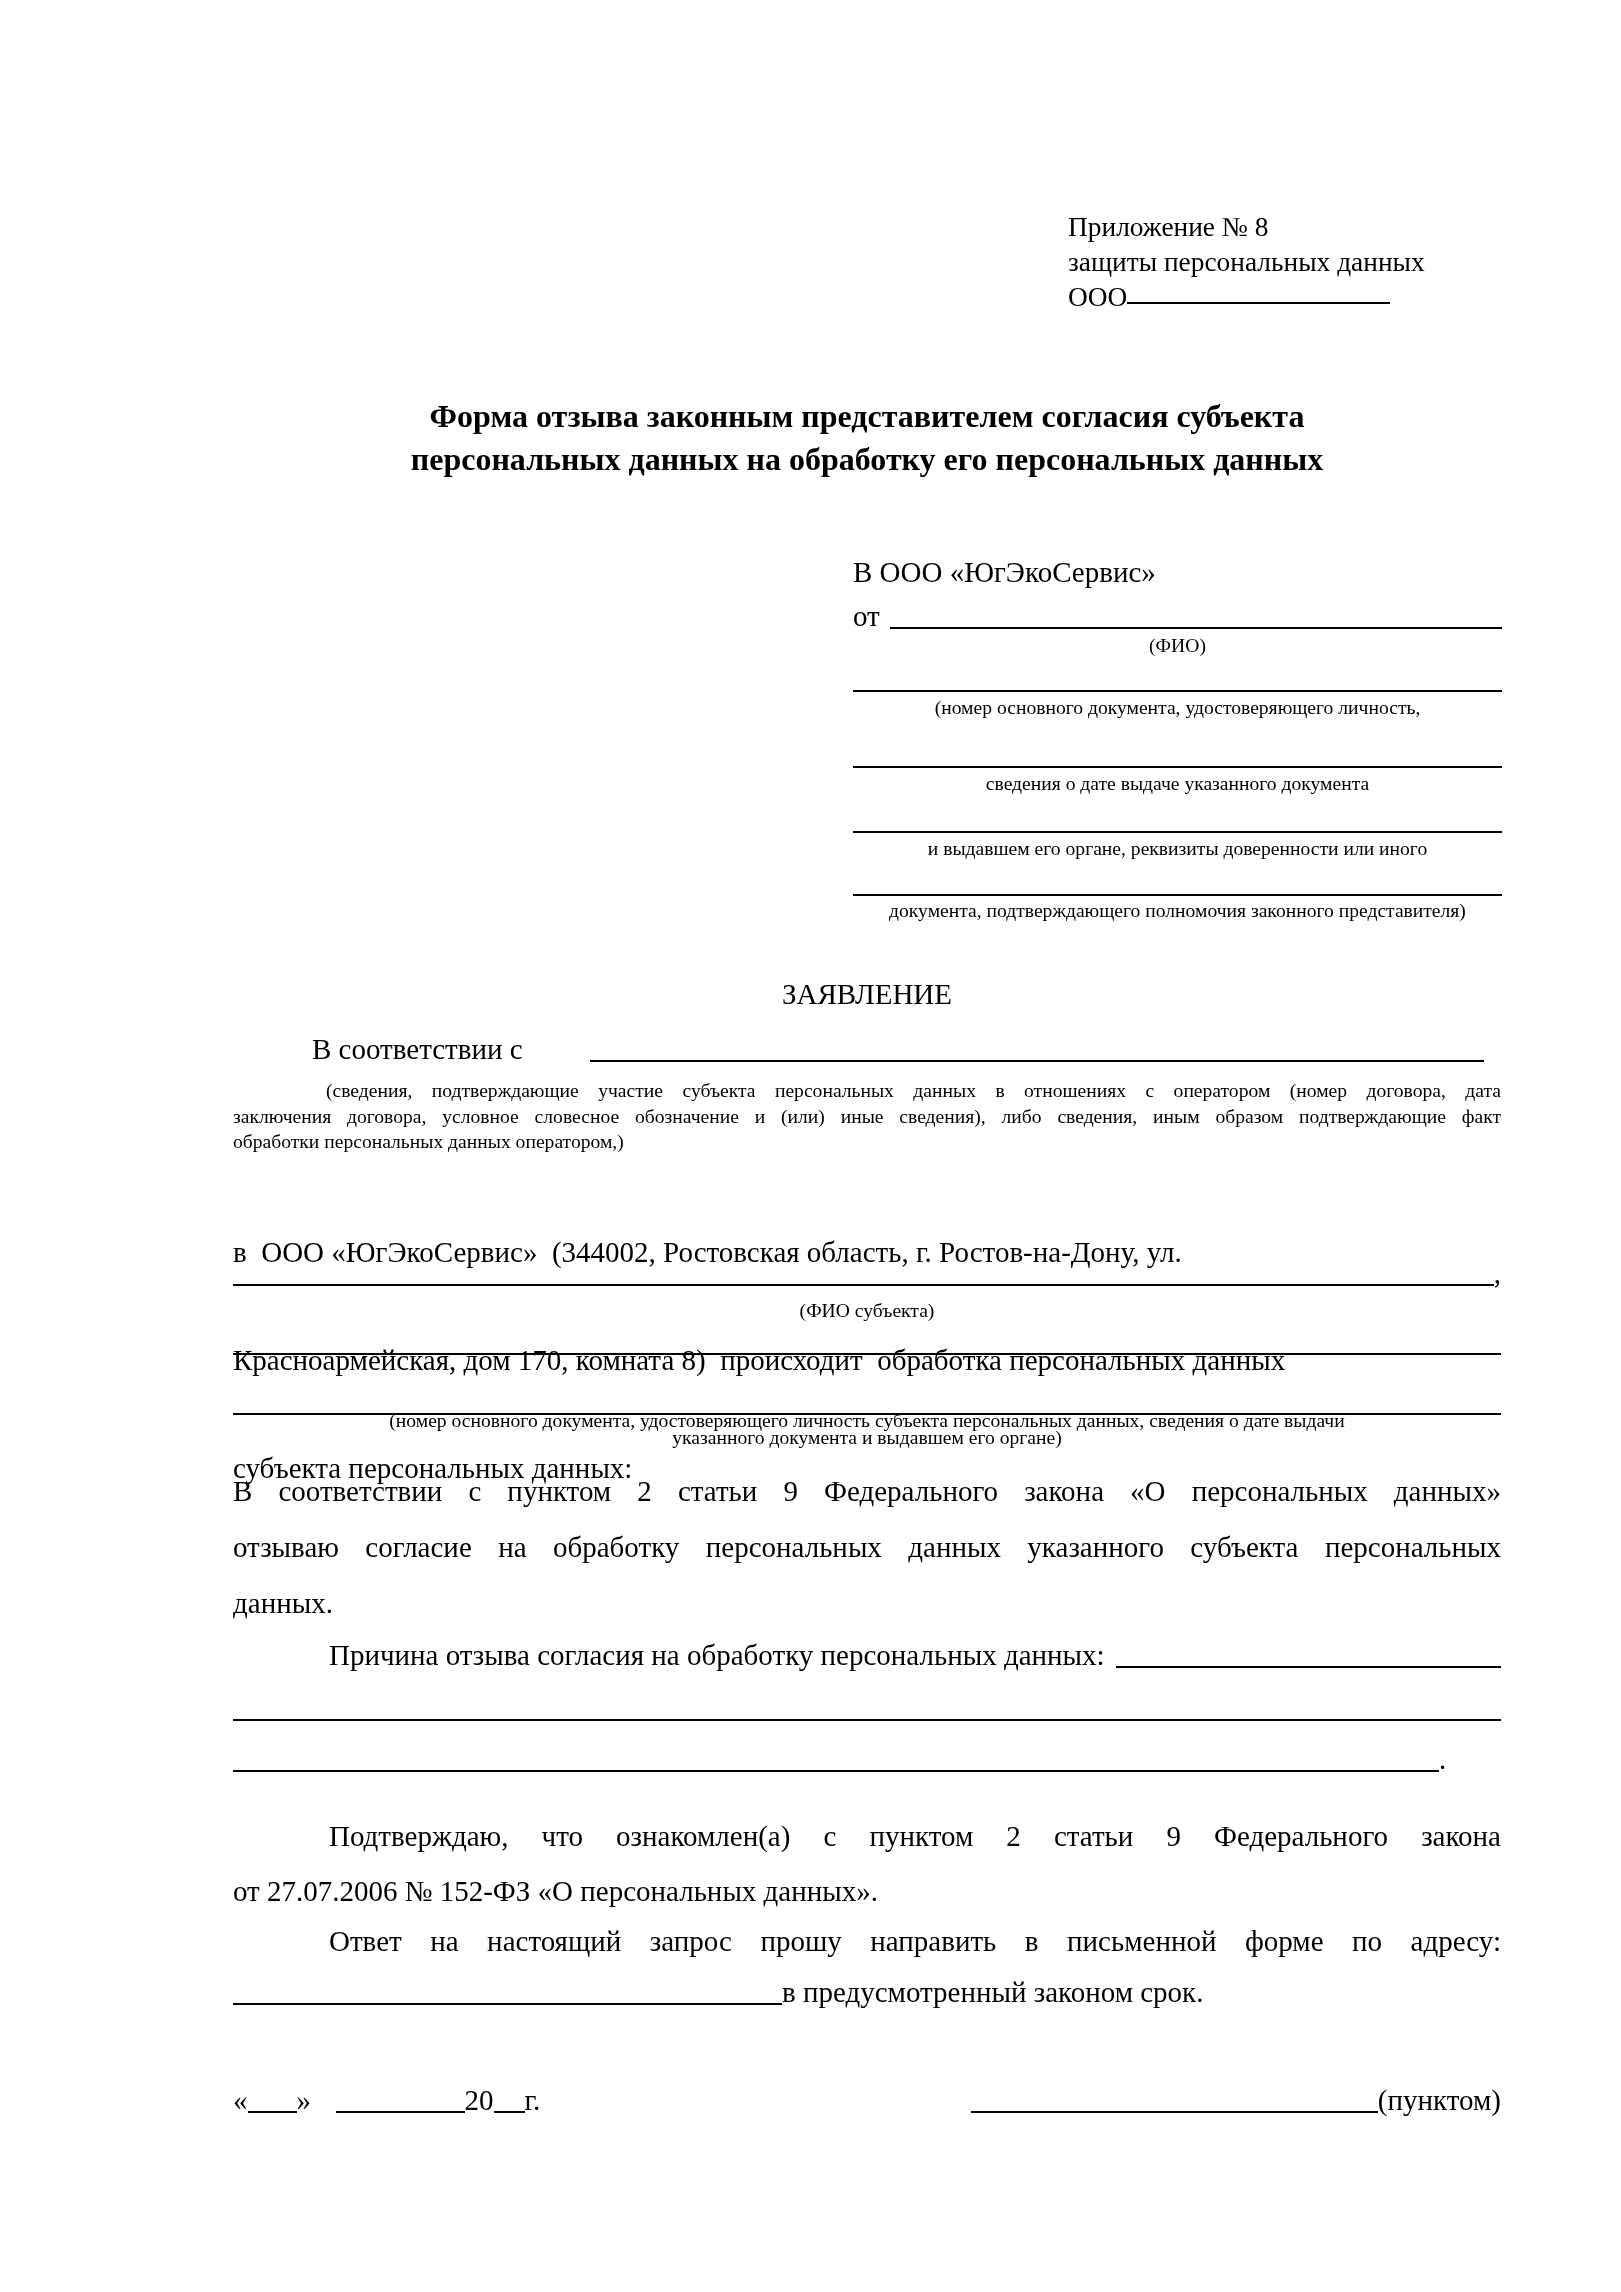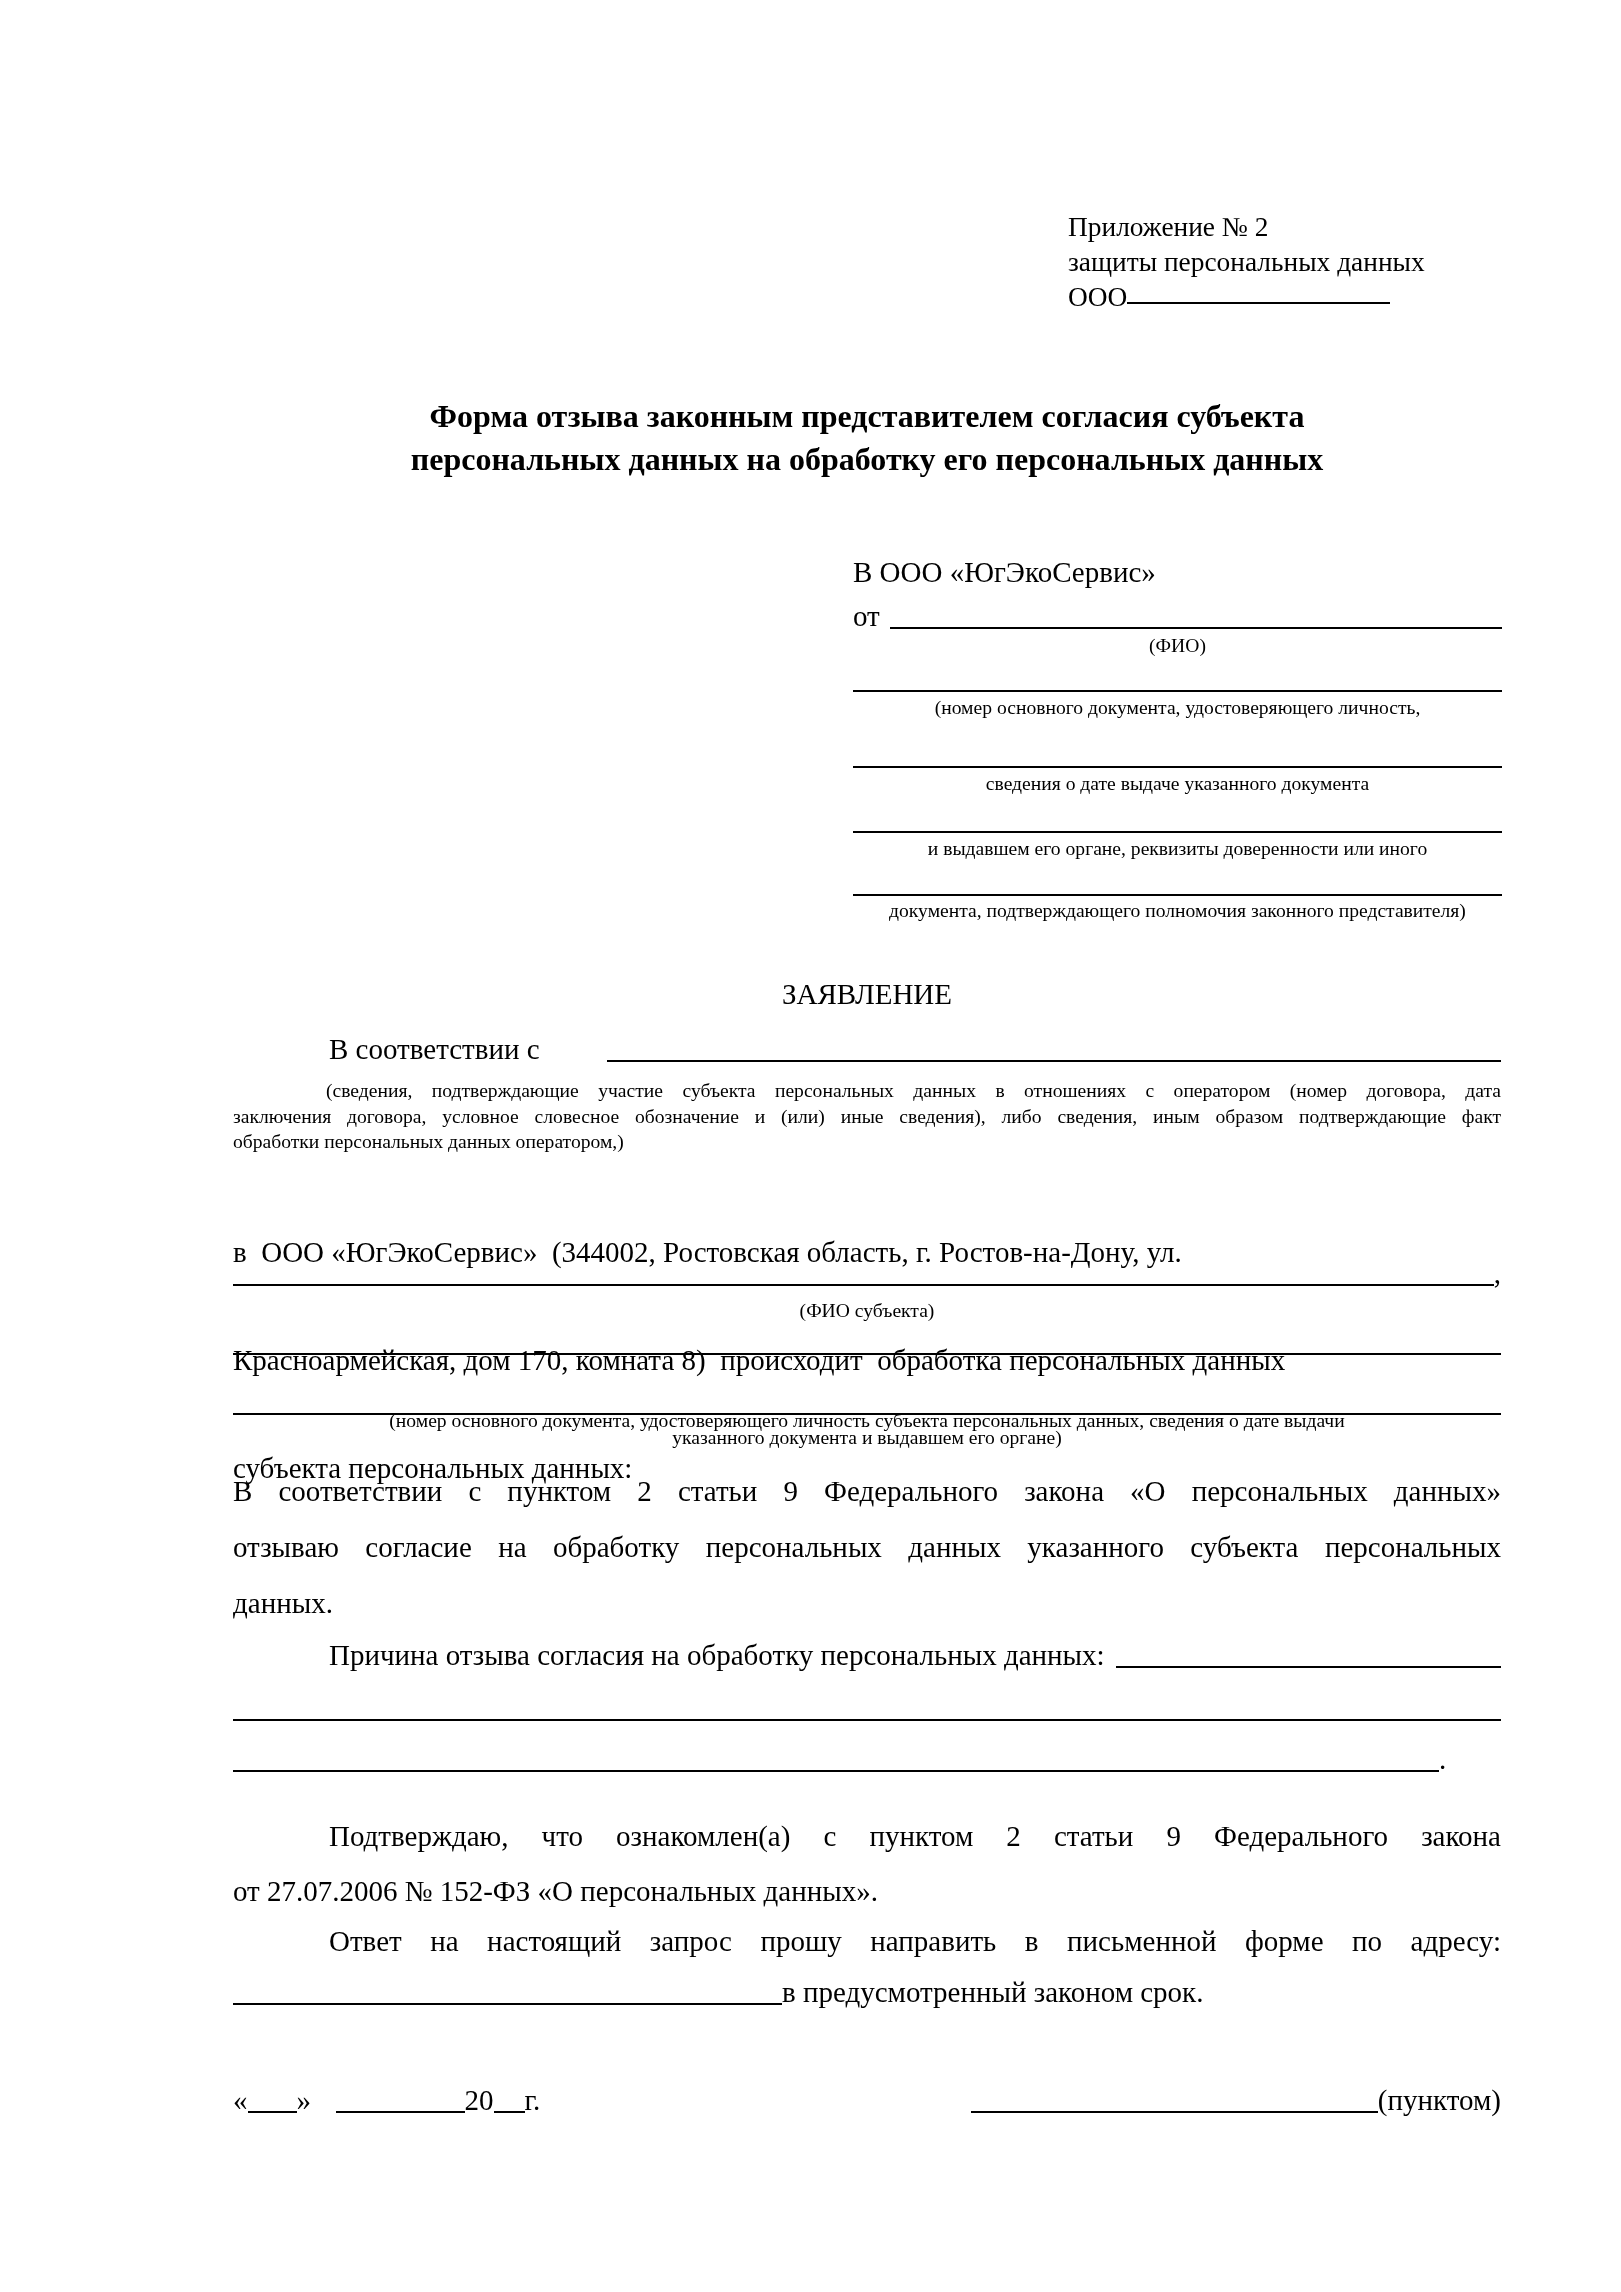--- a/index.html
+++ b/index.html
@@ -26,21 +26,21 @@
   .pre { white-space:pre-wrap; }
   .title { font-weight:bold; font-size:32px; line-height:43px; text-align:center; }
   .sp15 { line-height:56px; }
 </style>
 </head>
 <body>
 
 <div class="page">
 
   <div class="abs" style="left:1068px; top:210px; width:435px; font-size:27.4px; line-height:35px;">
-    <div>Приложение № 2</div>
+    <div>Приложение № 8</div>
     <div>защиты персональных данных</div>
     <div>
       <span>ООО</span><span class="blank" style="width:263px; margin-bottom:2px;"></span>
     </div>
   </div>
 
   <div class="abs title" style="left:233px; top:395px; width:1268px;text-align:center;">
     <div>Форма отзыва законным представителем согласия субъекта</div>
     <div>персональных данных на обработку его персональных данных</div>
   </div>
@@ -58,21 +58,21 @@
     <div class="uline" style="margin-top:45px;"></div>
     <div class="cap center" style="margin-top:2.9px;">сведения о дате выдаче указанного документа</div>
     <div class="uline" style="margin-top:35px;"></div>
     <div class="cap center" style="margin-top:2.9px;">и выдавшем его органе, реквизиты доверенности или иного</div>
     <div class="uline" style="margin-top:32px;"></div>
     <div class="cap center" style="margin-top:2.9px;">документа, подтверждающего полномочия законного представителя)</div>
   </div>
 
   <div class="abs center" style="left:233px; top:978px; width:1268px; font-size:29px;">ЗАЯВЛЕНИЕ</div>
 
-  <div class="abs fillrow" style="left:233px; top:1029px; width:1268px; height:37px; box-sizing:border-box; padding-left:96px;gap:28px;">
+  <div class="abs fillrow" style="left:216px; top:1029px; width:1268px; height:37px; box-sizing:border-box; padding-left:96px;gap:28px;">
     <span>В соответствии с</span>
     <span style="width:11.8px;"></span>
     <span class="fill"></span>
   </div>
 
   <div class="abs cap" style="left:233px; top:1078px; width:1268px;">
     <div class="jl" style="padding-left:93px;">(сведения, подтверждающие участие субъекта персональных данных в отношениях с оператором (номер договора, дата</div>
     <div class="jl">заключения договора, условное словесное обозначение и (или) иные сведения), либо сведения, иным образом подтверждающие факт</div>
     <div>обработки персональных данных оператором,)</div>
   </div>

